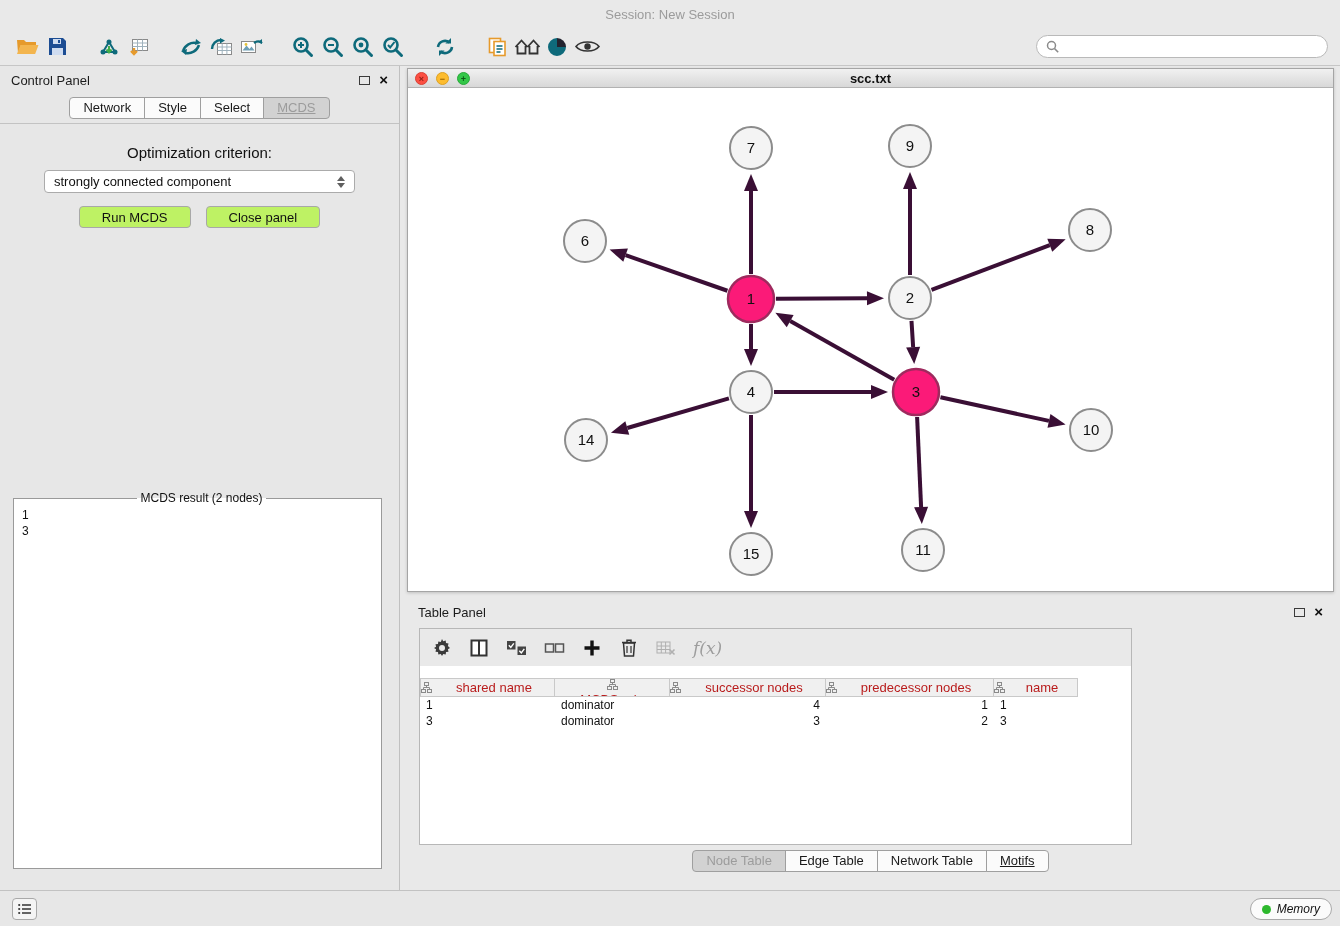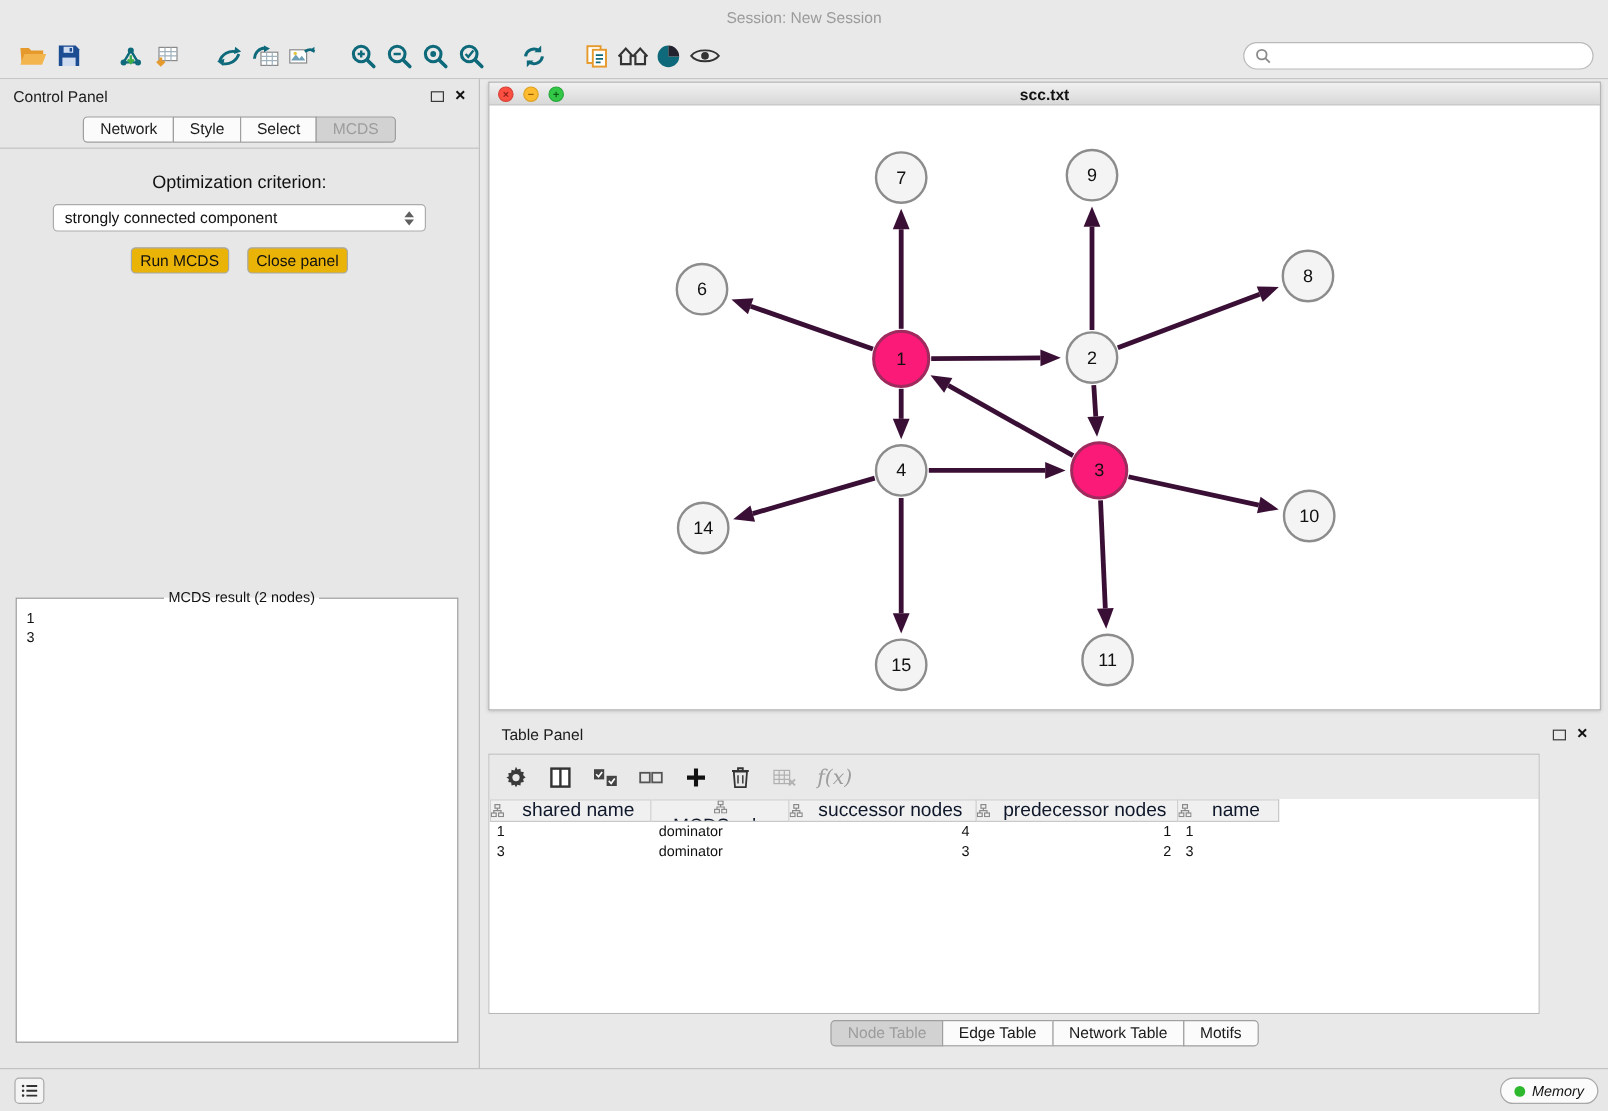--- a/index.html
+++ b/index.html
@@ -24,34 +24,34 @@
   .control-panel { position:absolute; left:0; top:66px; width:400px; height:824px;
     background:#e7e7e7; border-right:1px solid #c0c0c0; }
   .panel-header { height:28px; display:flex; align-items:center; padding:0 11px; font-size:13px; color:#1c1c1c; }
   .panel-header .spacer { flex:1; }
   .float-ico { width:11px; height:9px; border:1.4px solid #3a3a3a; margin-right:9px; }
   .close-ico { font-size:15px; font-weight:bold; color:#111; line-height:14px; }
   .cp-tabstrip { display:flex; justify-content:center; padding-top:3px; border-bottom:1px solid #c3c3c3; }
   .cp-tab, .tp-tab { font-size:13px; padding:2px 13px 3px; background:#fbfbfb; border:1px solid #9f9f9f;
     margin-left:-1px; color:#1a1a1a; position:relative; margin-bottom:4px; }
   .cp-tab:first-child, .tp-tab:first-child { border-radius:4px 0 0 4px; margin-left:0; }
-  .cp-tab:last-child, .tp-tab:last-child { border-radius:0 4px 4px 0; }
+  .cp-tab:last-child, .tp-tab:last-child { border-radius:0 4px 4px 0;text-decoration:underline; }
   .cp-tab.active, .tp-tab.active { background:#d2d2d2; color:#9c9c9c; }
   .cp-body { padding-top:20px; text-align:center; }
   .opt-label { font-size:15px; color:#111; margin-bottom:9px; }
   .dropdown { width:311px; height:23px; margin:0 auto; background:#fff; border:1px solid #ababab;
     border-radius:4px; display:flex; align-items:center; padding:0 9px; font-size:13px; color:#111; text-align:left; }
   .dropdown .dd-label { flex:1; white-space:nowrap; overflow:hidden; }
   .dd-arrows { display:flex; flex-direction:column; gap:2px; }
   .dd-arrows i { display:block; width:0; height:0; border-left:4px solid transparent; border-right:4px solid transparent; }
   .dd-arrows .up   { border-bottom:5px solid #5f5f5f; }
   .dd-arrows .down { border-top:5px solid #5f5f5f; }
   .cp-buttons { margin-top:13px; display:flex; justify-content:center; gap:15px; }
   .cp-buttons button { font-family:"Liberation Sans",sans-serif; font-size:13px; color:#111;
-    padding:2px 7px; height:22px; background:#eab308; border:1px solid #a8a8a8; border-radius:4px; }
+    padding:2px 22px; height:22px; background:#bef264; border:1px solid #a8a8a8; border-radius:4px; }
   fieldset.result-box { position:absolute; left:13px; top:425px; width:369px; height:378px;
     background:#fff; border:1px solid #9a9a9a; }
   fieldset.result-box legend { font-size:12px; padding:0 3px; margin-left:4px; color:#111; }
   .result-lines { text-align:left; padding:2px 8px; font-size:12px; line-height:16px; color:#111; }
 
   
   .network-window { position:absolute; left:407px; top:68px; width:927px; height:524px;
     border:1px solid #a5a5a5; background:#fff; box-shadow:0 1px 3px rgba(0,0,0,0.18); }
   .net-titlebar { position:relative; height:19px; background:linear-gradient(#f1f1f1,#d8d8d8);
     border-bottom:1px solid #b2b2b2; text-align:center; font-size:13px; font-weight:bold; color:#111; line-height:19px; }
@@ -59,29 +59,29 @@
   .tl { width:13px; height:13px; border-radius:50%; font-size:9px; font-weight:bold; line-height:13px;
     text-align:center; }
   .tl.red    { background:#fc4f42; border:1px solid #d84136; color:#8e1f17; }
   .tl.yellow { background:#fdbc2f; border:1px solid #dda123; color:#945e00; }
   .tl.green  { background:#33c748; border:1px solid #28a83a; color:#0c5c17; }
   .net-canvas { position:relative; width:925px; height:503px; background:#fff; overflow:hidden; }
   .net-canvas svg { display:block; }
 
   
   .table-panel { position:absolute; left:407px; top:598px; width:927px; height:292px; }
-  .tp-box { position:absolute; left:0; top:30px; width:876px; height:217px;
-    border:1px solid #b7b7b7; background:#fff; display:flex; flex-direction:column; }
+  .tp-box { position:absolute; left:12px; top:30px; width:713px; height:217px;
+    border:1px solid #b7b7b7; background:#fff; display:flex; flex-direction:column;gap:12px; }
   .tp-toolbar { height:37px; background:#e9e9e9; display:flex; align-items:center; padding-left:12px; gap:17px; }
   .tp-tool { display:flex; align-items:center; justify-content:center; min-width:20px; height:24px; }
   .fx-label { font-family:"DejaVu Serif", serif; font-style:italic; font-size:17px; color:#9d9d9d; }
   .tbl { flex:1; background:#fff; overflow:hidden; }
   .tbl-header { display:flex; height:19px; }
   .th { background:#f0f0f0; border:1px solid #c9c9c9; border-left:none; display:flex; align-items:center;
-    font-size:16px; color:#0f172a; padding:0 0; gap:2px; }
+    font-size:13px; color:#b91c1c; padding:0 0; gap:2px; }
   .th:first-child { border-left:1px solid #c9c9c9; }
   .th-label { flex:1; text-align:center; white-space:nowrap; overflow:hidden; }
   .tree-ico { display:flex; }
   .tbl-row { display:flex; height:16px; font-size:12px; color:#111; }
   .td { padding:0 6px; display:flex; align-items:center; white-space:nowrap; }
   .td.right { justify-content:flex-end; }
   .tp-tabs { position:absolute; left:0; right:0; top:252px; display:flex; justify-content:center; }
 
   
   .statusbar { position:absolute; left:0; top:890px; width:1340px; height:36px;

